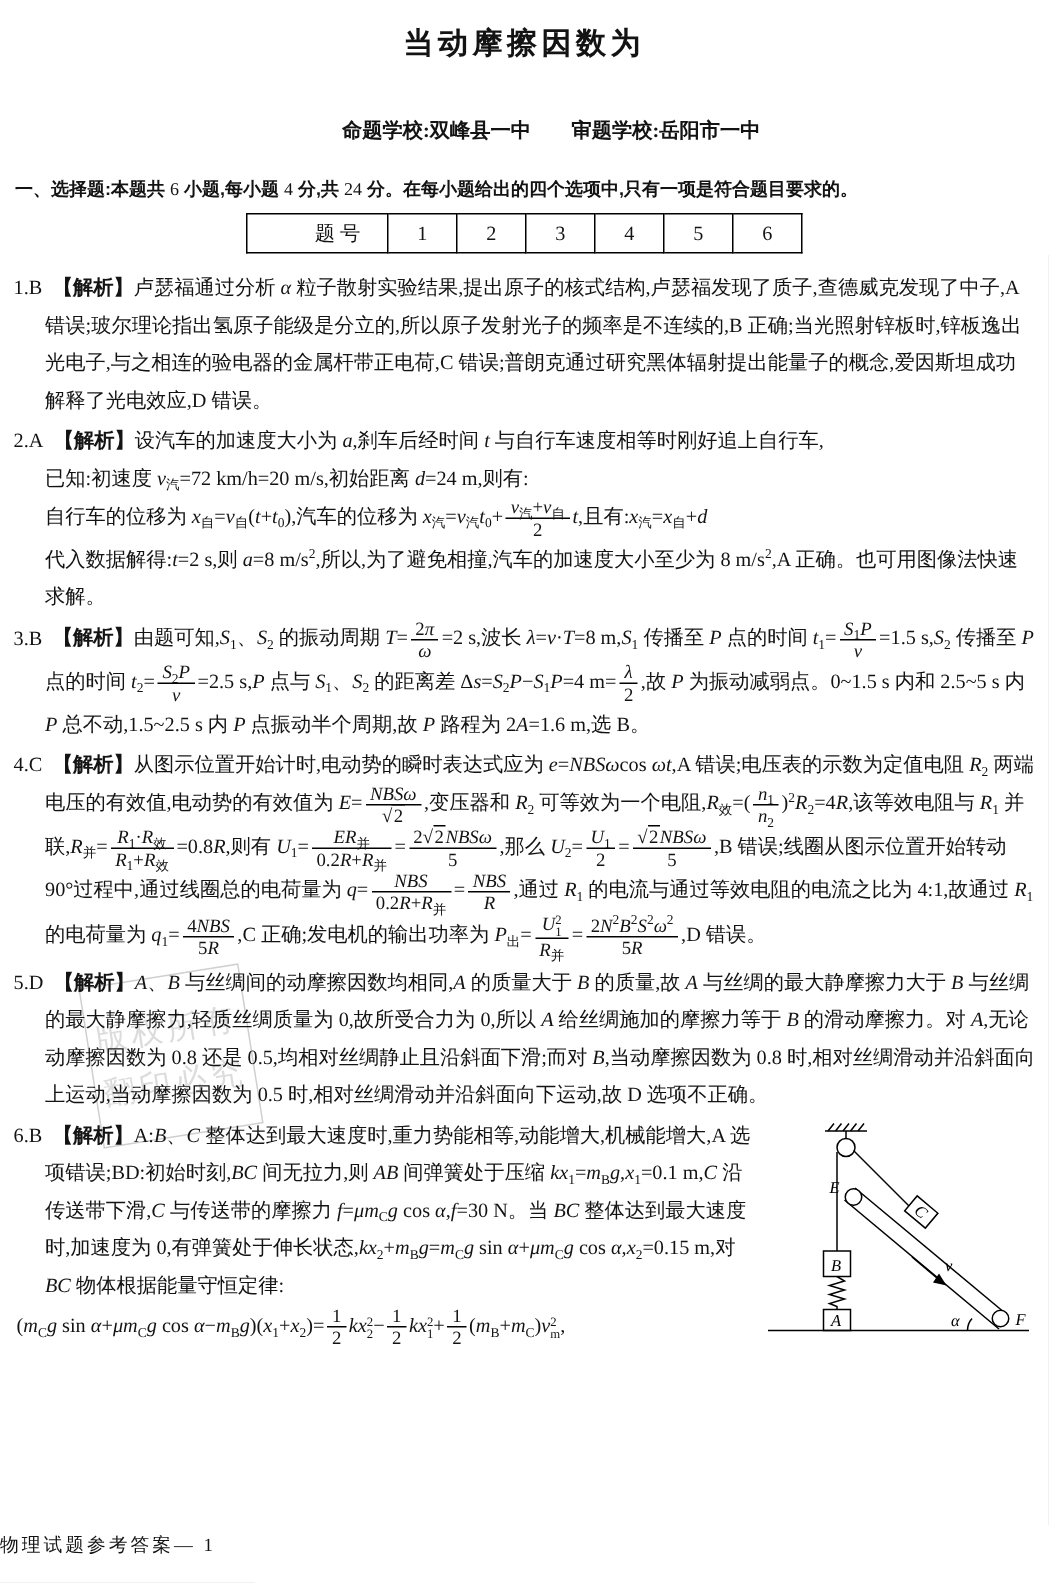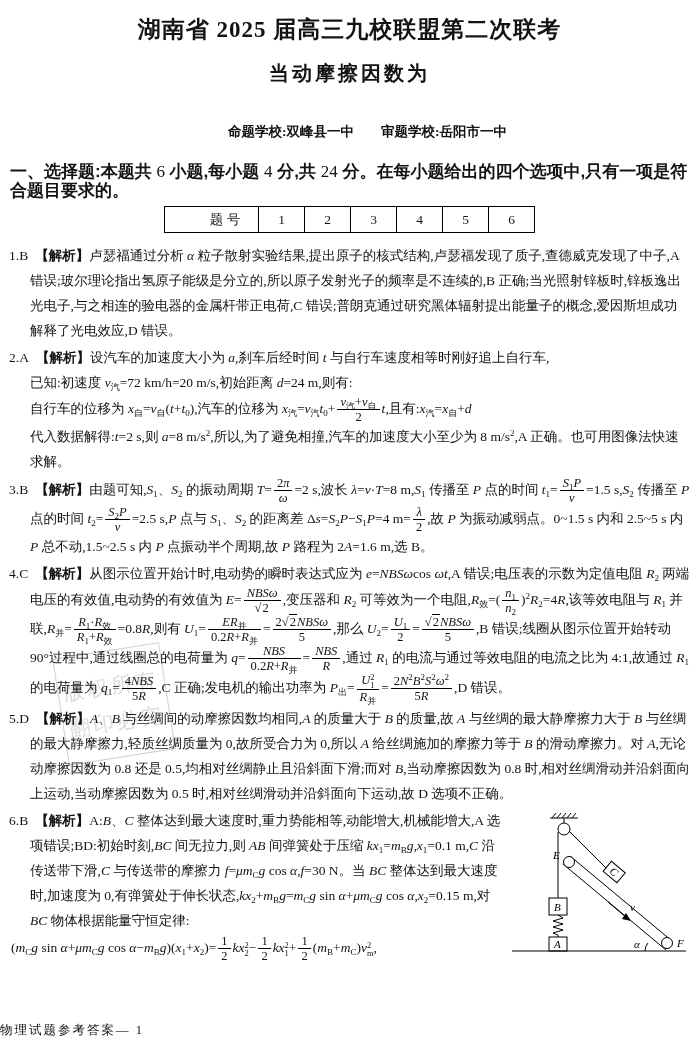--- a/index.html
+++ b/index.html
@@ -3,21 +3,21 @@
 <meta charset="utf-8">
 <style>
   html,body{margin:0;padding:0;background:#e8e8e8;}
   .page{position:relative;width:699px;height:1055px;margin:0 auto;background:#fff;
         font-family:"Liberation Serif","DejaVu Serif",serif;color:#131313;overflow:hidden;}
   .title{text-align:center;font-size:23px;font-weight:700;letter-spacing:1px;margin:14px 8px 0;position:relative;z-index:1;}
   .subtitle{text-align:center;font-size:20px;font-weight:700;letter-spacing:3px;margin:15px 8px 0;
             font-family:"Liberation Sans","DejaVu Sans",sans-serif;position:relative;z-index:1;}
   .schools{text-align:center;font-size:13.5px;font-weight:600;margin-top:36px;position:relative;z-index:1;padding-left:36px;}
   .sec-head{margin:21px 10px 5px;font-family:"Liberation Sans","DejaVu Sans",sans-serif;
-            font-weight:700;font-size:17px;line-height:19px;position:relative;z-index:1;}
+            font-weight:700;font-size:12px;line-height:19px;position:relative;z-index:1;}
   .rm{font-family:"Liberation Serif","DejaVu Serif",serif;font-weight:400;font-style:normal;}
   table.ans{border-collapse:collapse;margin:6px auto 10px;position:relative;z-index:1;}
   table.ans td{border:1.6px solid #000;width:45px;height:25px;text-align:center;font-size:13.5px;padding:0;}
   table.ans td.lbl{width:66px;padding-left:27px;}
   #solutions{position:relative;z-index:1;}
   .soln-wrap{margin:1px 9px 2px;}
   .soln-p{font-size:13.5px;line-height:25px;padding-left:21px;text-indent:-21px;}
   .eq{font-size:13.5px;line-height:29px;padding-left:2px;}
   .snum{padding-right:7px;}
   .tag{font-family:"Liberation Sans","DejaVu Sans",sans-serif;font-weight:700;}
@@ -44,21 +44,20 @@
 </head>
 <body>
 
 <div class="page">
 
   <div class="wm">
     <span>版权所有</span>
     <span>翻印必究</span>
   </div>
 
-  <div class="title">湖南省 2025 届高三九校联盟第二次联考</div>
   <div class="subtitle">当动摩擦因数为</div>
   <div class="schools">命题学校:双峰县一中　　审题学校:岳阳市一中</div>
 
   <div class="sec-head" id="sec-head">一、选择题:本题共 <span class="rm">6</span> 小题,每小题 <span class="rm">4</span> 分,共 <span class="rm">24</span> 分。在每小题给出的四个选项中,只有一项是符合题目要求的。</div>
 
   <table class="ans">
     <tbody>
       <tr id="row-num">
         <td class="lbl">题 号</td>
       <td>1</td>

